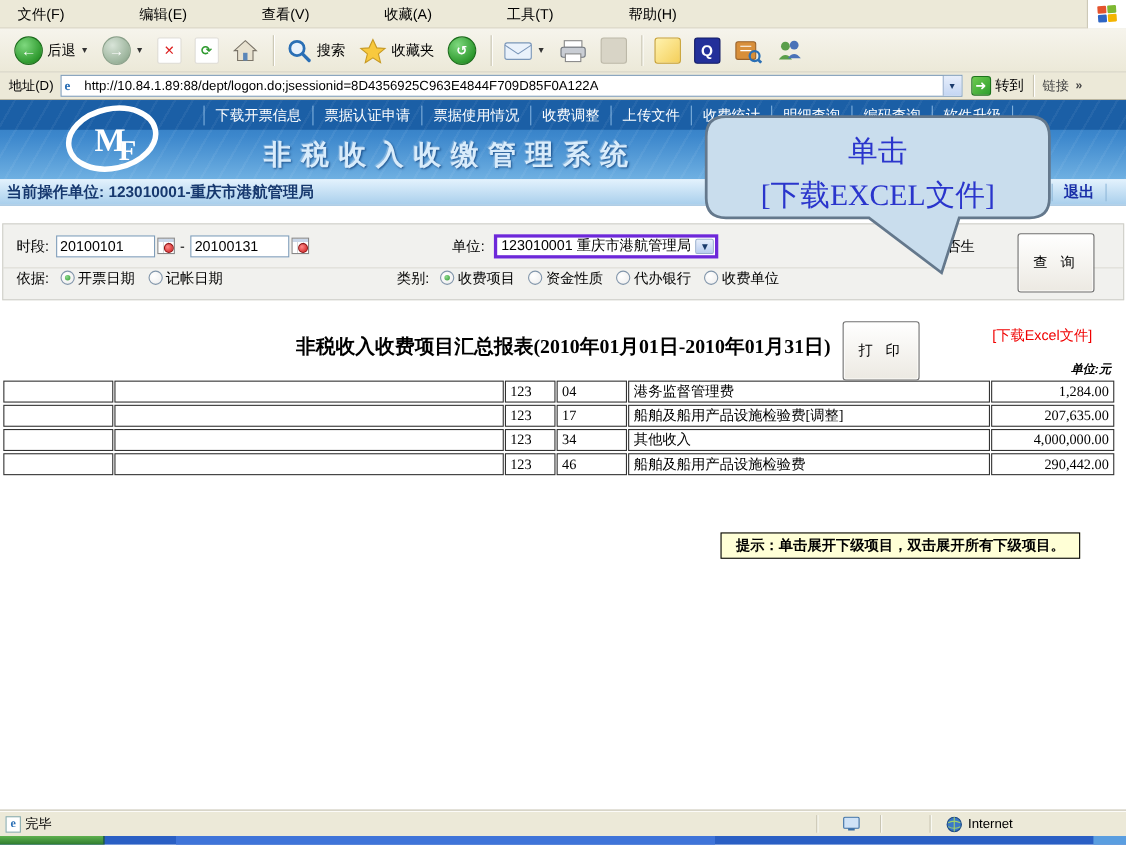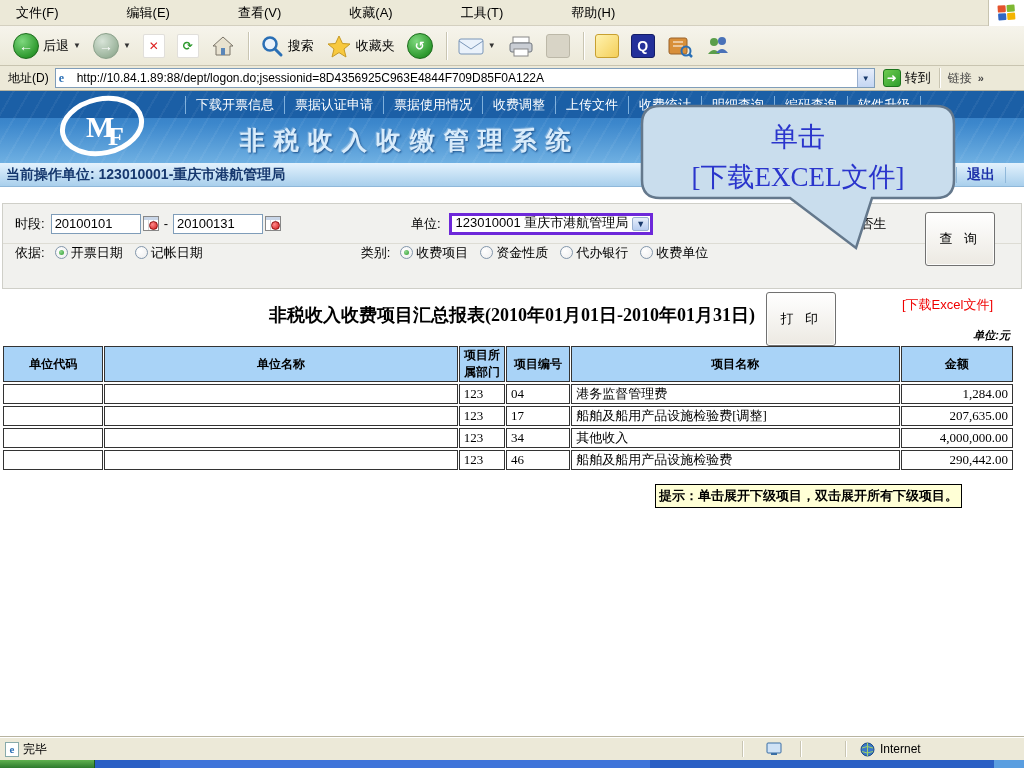--- a/index.html
+++ b/index.html
@@ -49,21 +49,21 @@
   .app-logo { position:absolute; left:52px; top:4px; width:100px; height:62px; z-index:3; }
   .app-title { position:absolute; left:200px; top:33px; width:420px; text-align:center; font-size:25px; font-weight:bold; letter-spacing:9px; color:#d9ecfb; text-shadow:1px 1px 2px #1a4f8a, -1px -1px 1px rgba(255,255,255,0.35); z-index:2; }
 
   .unitbar { position:absolute; top:163px; left:0; width:1024px; height:24px; background:linear-gradient(180deg,#e3f2fd,#a9cfec); border-bottom:1px solid #8fb8da; display:flex; align-items:center; }
   .unit-text { color:#16386e; font-size:14px; font-weight:bold; margin-left:6px; }
   .logout-wrap { position:absolute; right:8px; top:0; height:24px; display:flex; align-items:center; }
   .logout-sep { width:1px; height:16px; background:#8fb8da; margin:0 10px; }
   .logout { color:#1a2fa8; font-size:14px; font-weight:bold; }
 
   
-  .filter-panel { position:absolute; top:203px; left:2px; width:1020px; height:86px; background:#f1f1ee; border:1px solid #cfcfc8; }
+  .filter-panel { position:absolute; top:203px; left:2px; width:1020px; height:70px; background:#f1f1ee; border:1px solid #cfcfc8; }
   .filter-row1 { position:absolute; top:0; left:0; width:100%; height:40px; border-bottom:1px solid #dddcd4; display:flex; align-items:center; }
   .filter-row2 { position:absolute; top:40px; left:0; width:100%; height:39px; display:flex; align-items:flex-start; }
   .f-label { font-size:13px; color:#000; }
   .f-input { height:20px; background:#fff; border:1px solid #7f9db9; font-size:13px; padding:1px 3px; width:90px; font-family:"Liberation Sans",sans-serif; }
   .cal-ico { width:16px; height:15px; background:#fff; border:1px solid #888; position:relative; margin-left:2px;
              background-image:linear-gradient(#c9d6e8 0 3px, transparent 3px), linear-gradient(90deg, transparent 0 4px, #d8d8d8 4px 5px, transparent 5px 9px, #d8d8d8 9px 10px, transparent 10px); }
   .cal-ico::after { content:""; position:absolute; right:0px; bottom:0px; width:7px; height:7px; border-radius:50%; background:radial-gradient(circle at 35% 35%, #ff8a8a, #d01818); border:1px solid #901010; }
   .select { height:22px; background:#fff; border:3px solid #6d28d9; display:inline-flex; align-items:flex-end; position:relative; padding:0 22px 0 4px; font-size:13px; min-width:196px; }
   .select .sel-arrow { position:absolute; right:1px; top:1px; bottom:1px; width:17px; background:linear-gradient(180deg,#e7eefb,#b8cdf0); border:1px solid #9ab0cf; border-radius:2px; display:flex; align-items:center; justify-content:center; font-size:9px; color:#1a3a6b; }
   .radio { display:inline-block; width:13px; height:13px; border-radius:50%; border:1px solid #8296ab; background:radial-gradient(circle at 35% 35%, #fff, #ececec); vertical-align:-2px; margin-right:3px; position:relative; }
@@ -73,21 +73,21 @@
   .excel-link { color:#f00000; font-size:13px; margin-left:14px; white-space:nowrap; }
 
   
   .report-title { position:absolute; top:303px; left:0; width:1024px; text-align:center; font-family:"Liberation Serif","DejaVu Serif",serif; font-size:18px; font-weight:bold; color:#000; }
   .unit-note { position:absolute; top:328px; right:14px; font-size:11px; font-weight:bold; font-style:italic; color:#000; }
   .report-table { position:absolute; top:344px; left:2px; width:1012px; border-collapse:separate; border-spacing:1px 2px; table-layout:fixed; }
   .report-table th { background:#a9d3f7; border:1px solid #333; font-size:12px; font-weight:bold; color:#000; height:30px; padding:0 2px; text-align:center; }
   .report-table td { background:#fff; border:1px solid #333; font-family:"Liberation Serif","DejaVu Serif",serif; font-size:13px; color:#000; height:19px; padding:0 4px; white-space:nowrap; overflow:hidden; }
   .report-table td.num { text-align:right; }
   .col-code{width:100px;} .col-uname{width:352px;} .col-dept{width:46px;} .col-pno{width:64px;} .col-pname{width:327px;} .col-amt{width:112px;}
-  .tip-box { position:absolute; top:484px; left:655px; background:#ffffd6; border:1px solid #000; font-size:13px; font-weight:bold; color:#000; padding:2px 3px; white-space:nowrap; }
+  .tip-box { position:absolute; top:484px; left:655px; background:#ffffd6; border:1px solid #000; font-size:13px; font-weight:bold; color:#000; padding:2px 13px; white-space:nowrap; }
 
   
   .statusbar { position:absolute; top:737px; left:0; width:1024px; height:23px; background:#ece9d8; border-top:1px solid #fff; box-shadow:0 -1px 0 #b8b4a0; display:flex; align-items:center; }
   .status-text { font-size:12px; color:#000; margin-left:4px; }
   .status-ico { width:14px; height:15px; margin-left:5px; background:#fff; border:1px solid #8aa; display:flex; align-items:center; justify-content:center; color:#2a6fb5; font-weight:bold; font-family:"Liberation Serif",serif; font-size:11px; }
   .status-sep { width:1px; height:16px; background:#c9c5b2; box-shadow:1px 0 0 #fff; }
   .status-panel { display:flex; align-items:center; height:100%; }
   .zone-text { font-size:12px; color:#000; margin-left:5px; }
   .taskbar { position:absolute; top:760px; left:0; width:1024px; height:8px; background:linear-gradient(90deg,#2a5fc4,#2a5fc4); }
   .task-start { position:absolute; left:0; top:0; width:95px; height:8px; background:linear-gradient(180deg,#5fb14f,#2d7a2d); border-right:1px solid #1c5a1c; }
@@ -297,28 +297,20 @@
   <table class="report-table">
     <colgroup>
       <col class="col-code">
         <col class="col-uname">
         <col class="col-dept">
         <col class="col-pno">
         <col class="col-pname">
         <col class="col-amt">
     </colgroup>
     <tbody>
-        <tr>
-      <th>单位代码</th>
-      <th>单位名称</th>
-      <th>项目所属部门</th>
-      <th>项目编号</th>
-      <th>项目名称</th>
-      <th>金额</th>
-    </tr>
     <tr>
       <td></td>
           <td></td>
           <td>123</td>
           <td>04</td>
           <td>港务监督管理费</td>
           <td class="num">1,284.00</td>
     </tr>
     <tr>
       <td></td>

